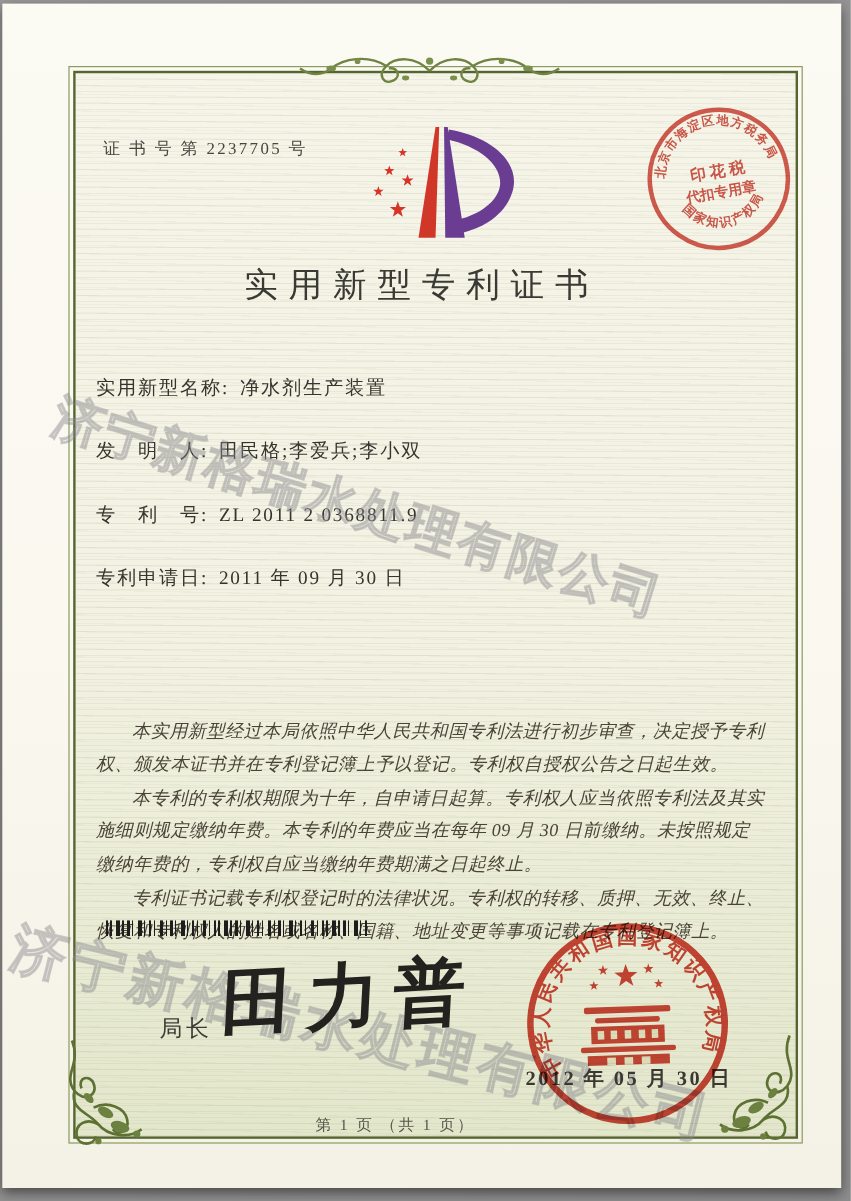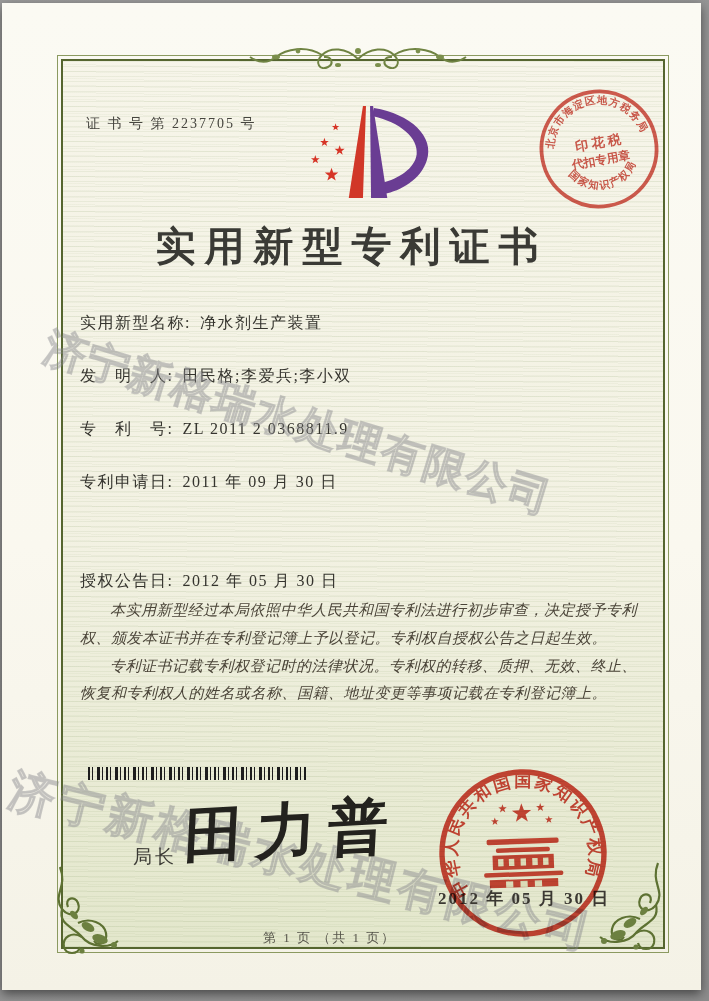--- a/index.html
+++ b/index.html
@@ -43,21 +43,21 @@
     position:absolute;left:84px;top:112px;z-index:3;
     font-size:14px;letter-spacing:2px;color:#46453f;
   }
   .logo{position:absolute;left:289px;top:90px;width:152px;height:118px;z-index:3;}
   .tax-stamp{
     position:absolute;left:531px;top:80px;width:132px;height:132px;z-index:4;
     transform:rotate(-10deg);mix-blend-mode:multiply;opacity:.88;
   }
   .title{
     position:absolute;left:0;right:0;top:216px;z-index:3;
-    text-align:center;font-size:40px;font-weight:bold;color:#3a3a35;
+    text-align:center;font-size:28px;font-weight:normal;color:#3a3a35;
     letter-spacing:9px;
   }
   .field-row{position:absolute;white-space:nowrap;font-size:16px;color:#35342e;letter-spacing:1px;}
   .field-row .lbl{letter-spacing:1.5px;}
   .field-row .val{margin-left:9px;letter-spacing:1.5px;}
   .fr1{left:78px;top:310px;} .fr2{left:78px;top:363px;} .fr3{left:78px;top:416px;}
   .fr4{left:78px;top:469px;} .fr5{left:78px;top:520px;} .fr6{left:78px;top:568px;}
   .field-row{position:absolute;text-align:center;}
   .body-text{
     position:absolute;left:78px;top:594px;width:558px;z-index:3;
@@ -202,26 +202,24 @@
   </div>
   <div class="field-row fr2">
     <span class="lbl">发　明　人:</span><span class="val">田民格;李爱兵;李小双</span>
   </div>
   <div class="field-row fr3">
     <span class="lbl">专　利　号:</span><span class="val">ZL 2011 2 0368811.9</span>
   </div>
   <div class="field-row fr4">
     <span class="lbl">专利申请日:</span><span class="val">2011 年 09 月 30 日</span>
   </div>
-  <div class="field-row fr6">
-    <span class="lbl">授权公告日:</span><span class="val">2012 年 05 月 30 日</span>
-  </div>
 
   <div class="body-text">
     <p>本实用新型经过本局依照中华人民共和国专利法进行初步审查，决定授予专利权、颁发本证书并在专利登记簿上予以登记。专利权自授权公告之日起生效。</p>
+    <p>本专利的专利权期限为十年，自申请日起算。专利权人应当依照专利法及其实施细则规定缴纳年费。本专利的年费应当在每年 09 月 30 日前缴纳。未按照规定缴纳年费的，专利权自应当缴纳年费期满之日起终止。</p>
     <p>专利证书记载专利权登记时的法律状况。专利权的转移、质押、无效、终止、恢复和专利权人的姓名或名称、国籍、地址变更等事项记载在专利登记簿上。</p>
   </div>
 
   <div class="barcode"></div>
 
   <div class="director">局长</div>
   <div class="signature">田力普</div>
 
   <svg class="seal" viewBox="0 0 200 200">
     <defs>

